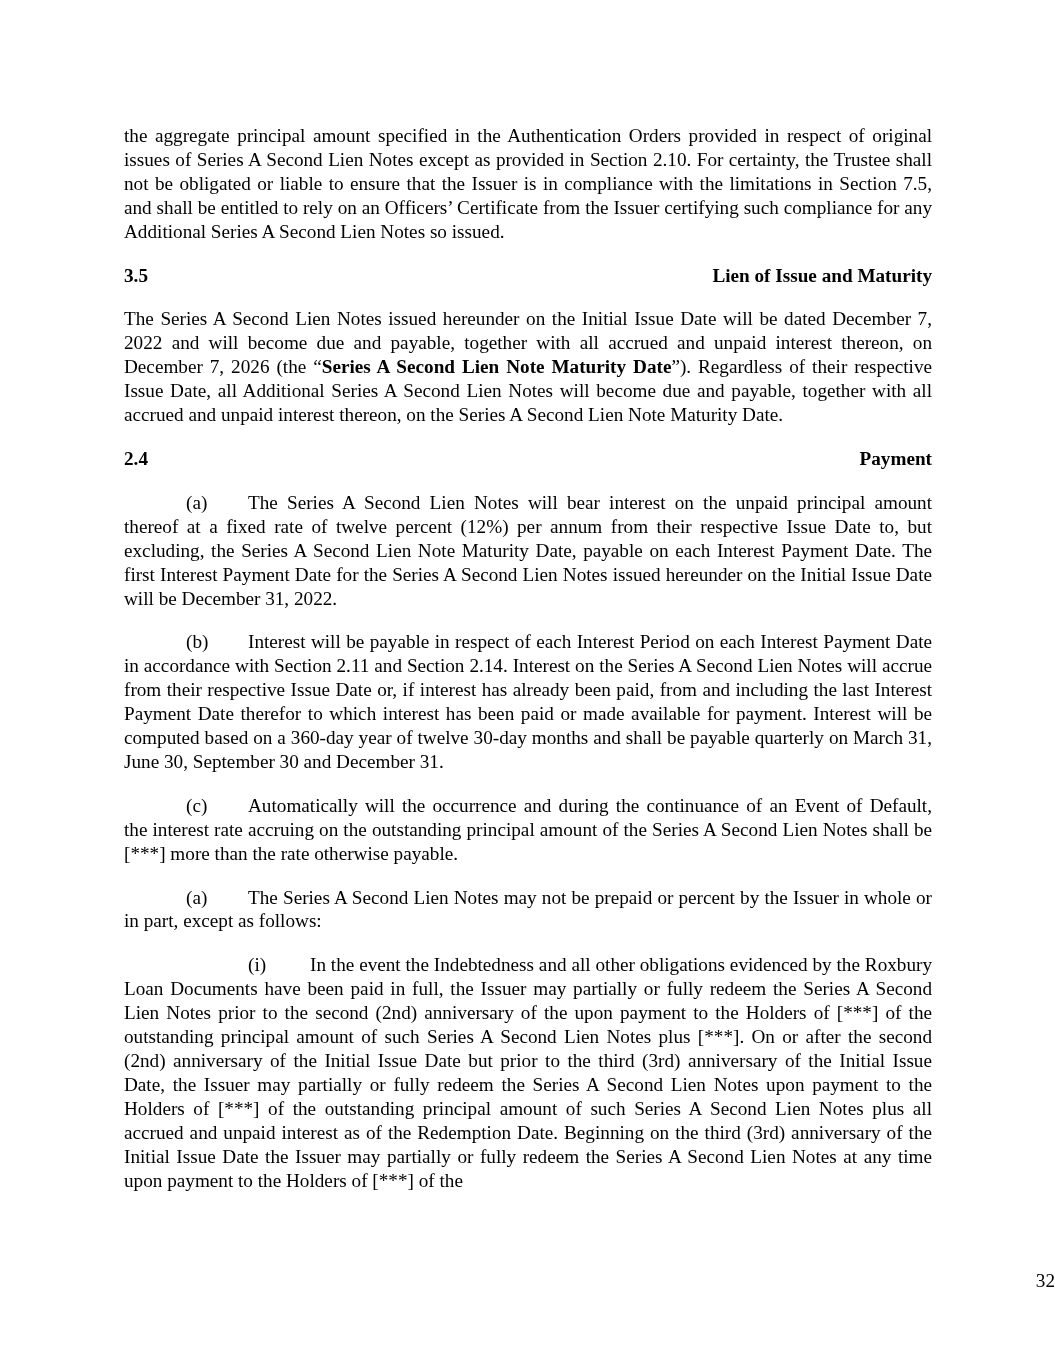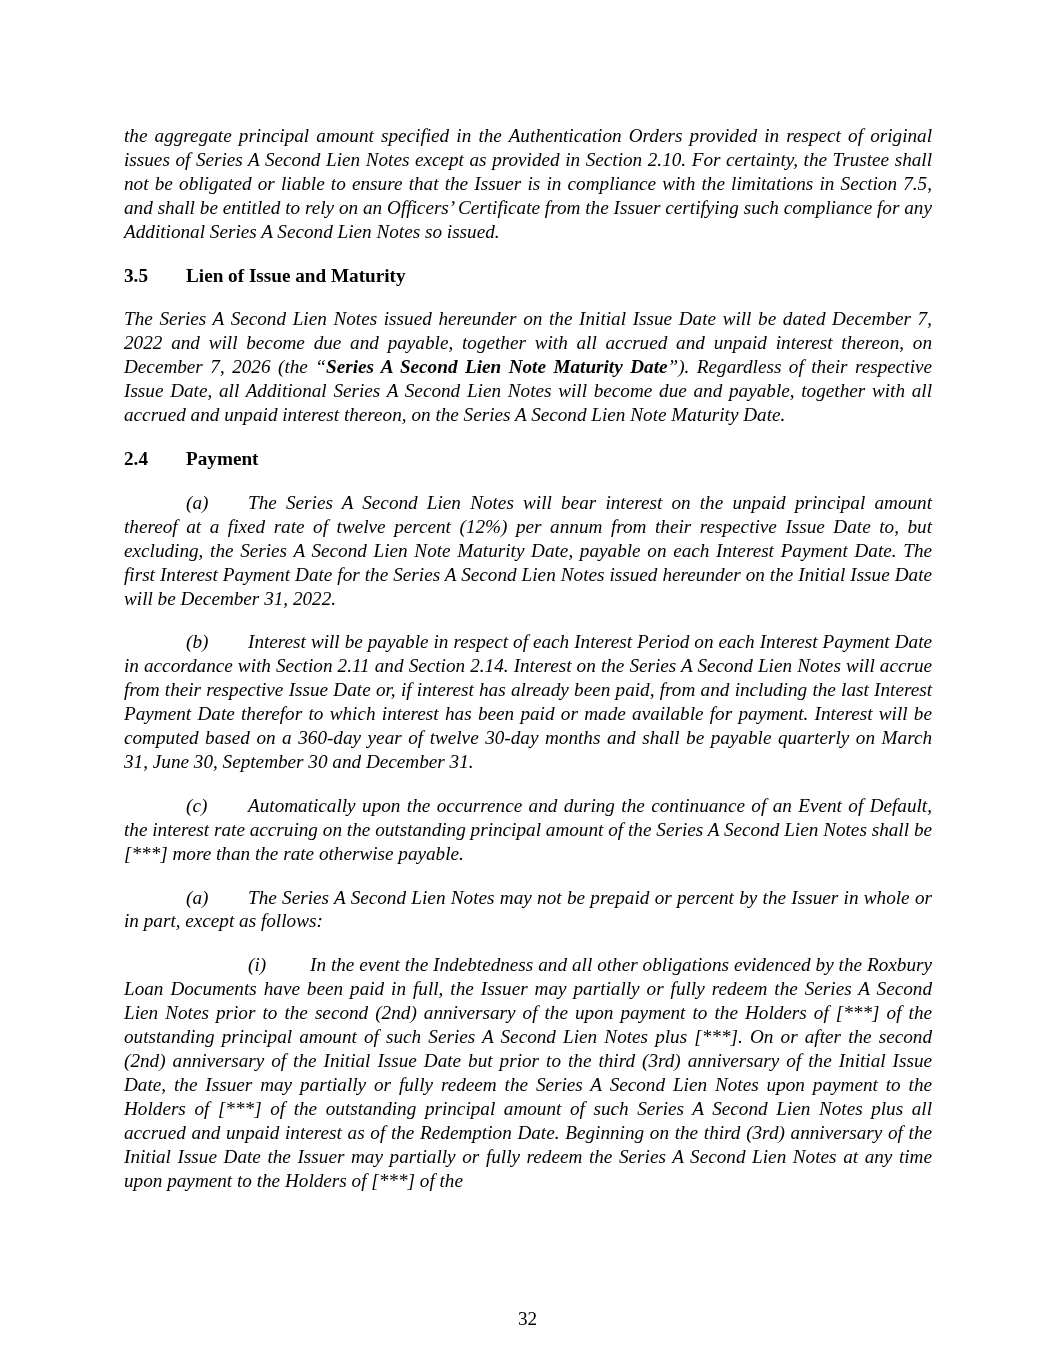--- a/index.html
+++ b/index.html
@@ -3,37 +3,37 @@
   <meta charset="utf-8">
   <style>
     html, body { margin: 0; padding: 0; background: #ffffff; }
     body {
       width: 1055px; height: 1365px; position: relative; overflow: hidden;
       font-family: "Liberation Serif", serif; color: #000000;
     }
     .page { position: absolute; left: 124px; top: 124px; width: 808px; }
     p {
       margin: 0; font-size: 19.2px; line-height: 23.9px;
-      text-align: justify; text-align-last: left; font-style: italic;
+      text-align: justify; text-align-last: left;
     }
-    .gap { margin-top: 20px; }
+    .gap { margin-top: 20px; justify-content: space-between; }
     h2 {
       margin: 0; font-size: 19.2px; line-height: 23.9px; font-weight: bold;
       display: flex;
     }
     .sec-num { width: 62px; display: inline-block; }
     .ind1 { text-indent: 62px; }
     .ind2 { text-indent: 124px; }
     .lbl { display: inline-block; text-indent: 0; }
     .lbl-a { width: 62px; }
     .lbl-i { width: 62px; }
     b { font-weight: bold; }
     .pagenum {
-      position: absolute; left: 0; width: 1055px; top: 1308px;
-      text-align: center; font-size: 19.2px;
+      position: absolute; left: 0; width: 1055px; top: 1270px;
+      text-align: right; font-size: 19.2px;
     }
   </style>
 </head>
 <body>
 
 <div class="page">
 
   <p>the aggregate principal amount specified in the Authentication Orders provided in respect of original issues of Series A Second Lien Notes except as provided in Section 2.10. For certainty, the Trustee shall not be obligated or liable to ensure that the Issuer is in compliance with the limitations in Section 7.5, and shall be entitled to rely on an Officers’ Certificate from the Issuer certifying such compliance for any Additional Series A Second Lien Notes so issued.</p>
 
   <h2 class="gap">
@@ -45,21 +45,21 @@
 
   <h2 class="gap">
     <span class="sec-num">2.4</span>
     <span>Payment</span>
   </h2>
 
   <p class="gap ind1"><span class="lbl lbl-a">(a)</span><span>The Series A Second Lien Notes will bear interest on the unpaid principal amount thereof at a fixed rate of twelve percent (12%) per annum from their respective Issue Date to, but excluding, the Series A Second Lien Note Maturity Date, payable on each Interest Payment Date. The first Interest Payment Date for the Series A Second Lien Notes issued hereunder on the Initial Issue Date will be December 31, 2022.</span></p>
 
   <p class="gap ind1"><span class="lbl lbl-a">(b)</span><span>Interest will be payable in respect of each Interest Period on each Interest Payment Date in accordance with Section 2.11 and Section 2.14. Interest on the Series A Second Lien Notes will accrue from their respective Issue Date or, if interest has already been paid, from and including the last Interest Payment Date therefor to which interest has been paid or made available for payment. Interest will be computed based on a 360-day year of twelve 30-day months and shall be payable quarterly on March 31, June 30, September 30 and December 31.</span></p>
 
-  <p class="gap ind1"><span class="lbl lbl-a">(c)</span><span>Automatically upon the occurrence and during the continuance of an Event of Default, the interest rate accruing on the outstanding principal amount of the Series A Second Lien Notes shall be [***] more than the rate otherwise payable.</span></p>
+  <p class="gap ind1"><span class="lbl lbl-a">(c)</span><span>Automatically will the occurrence and during the continuance of an Event of Default, the interest rate accruing on the outstanding principal amount of the Series A Second Lien Notes shall be [***] more than the rate otherwise payable.</span></p>
 
 
   <p class="gap ind1"><span class="lbl lbl-a">(a)</span><span>The Series A Second Lien Notes may not be prepaid or percent by the Issuer in whole or in part, except as follows:</span></p>
 
   <p class="gap ind2"><span class="lbl lbl-i">(i)</span><span>In the event the Indebtedness and all other obligations evidenced by the Roxbury Loan Documents have been paid in full, the Issuer may partially or fully redeem the Series A Second Lien Notes prior to the second (2nd) anniversary of the upon payment to the Holders of [***] of the outstanding principal amount of such Series A Second Lien Notes plus [***]. On or after the second (2nd) anniversary of the Initial Issue Date but prior to the third (3rd) anniversary of the Initial Issue Date, the Issuer may partially or fully redeem the Series A Second Lien Notes upon payment to the Holders of [***] of the outstanding principal amount of such Series A Second Lien Notes plus all accrued and unpaid interest as of the Redemption Date. Beginning on the third (3rd) anniversary of the Initial Issue Date the Issuer may partially or fully redeem the Series A Second Lien Notes at any time upon payment to the Holders of [***] of the</span></p>
 
 </div>
 
 <div class="pagenum">32</div>
 

